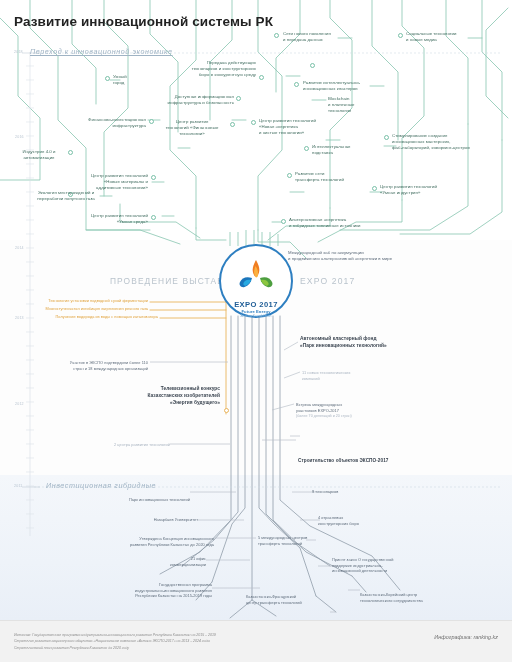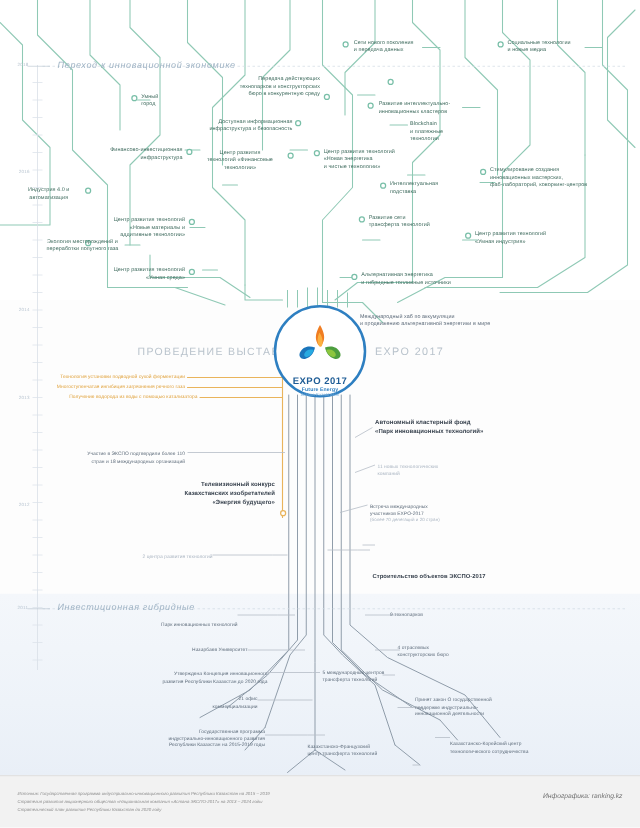--- a/index.html
+++ b/index.html
@@ -242,22 +242,23 @@
     <g stroke="#d2dbe4" stroke-width="0.6" stroke-dasharray="2 2">
       <line x1="34" y1="53" x2="500" y2="53"></line>
       <line x1="34" y1="487" x2="500" y2="487"></line>
     </g>
     <g stroke="#c2ccd6" stroke-width="0.6">
       <line x1="22" y1="53" x2="40" y2="53"></line>
       <line x1="22" y1="487" x2="40" y2="487"></line>
     </g>
   </svg>
 
-
-  <div class="phase" style="left:46px;top:47px;">Переход к инновационной экономике</div>
+  <div class="title">Развитие инновационной системы РК</div>
+
+  <div class="phase" style="left:30px;top:47px;text-decoration:underline;">Переход к инновационной экономике</div>
   <div class="axis-year" style="left:14px;top:50px;">2018</div>
 
   <div class="phase" style="left:46px;top:481px;">Инвестиционная гибридные</div>
   <div class="axis-year" style="left:14px;top:484px;">2011</div>
 
   <div class="axis-year" style="left:15px;top:135px;">2016</div>
   <div class="axis-year" style="left:15px;top:246px;">2014</div>
   <div class="axis-year" style="left:15px;top:316px;">2013</div>
   <div class="axis-year" style="left:15px;top:402px;">2012</div>
 

